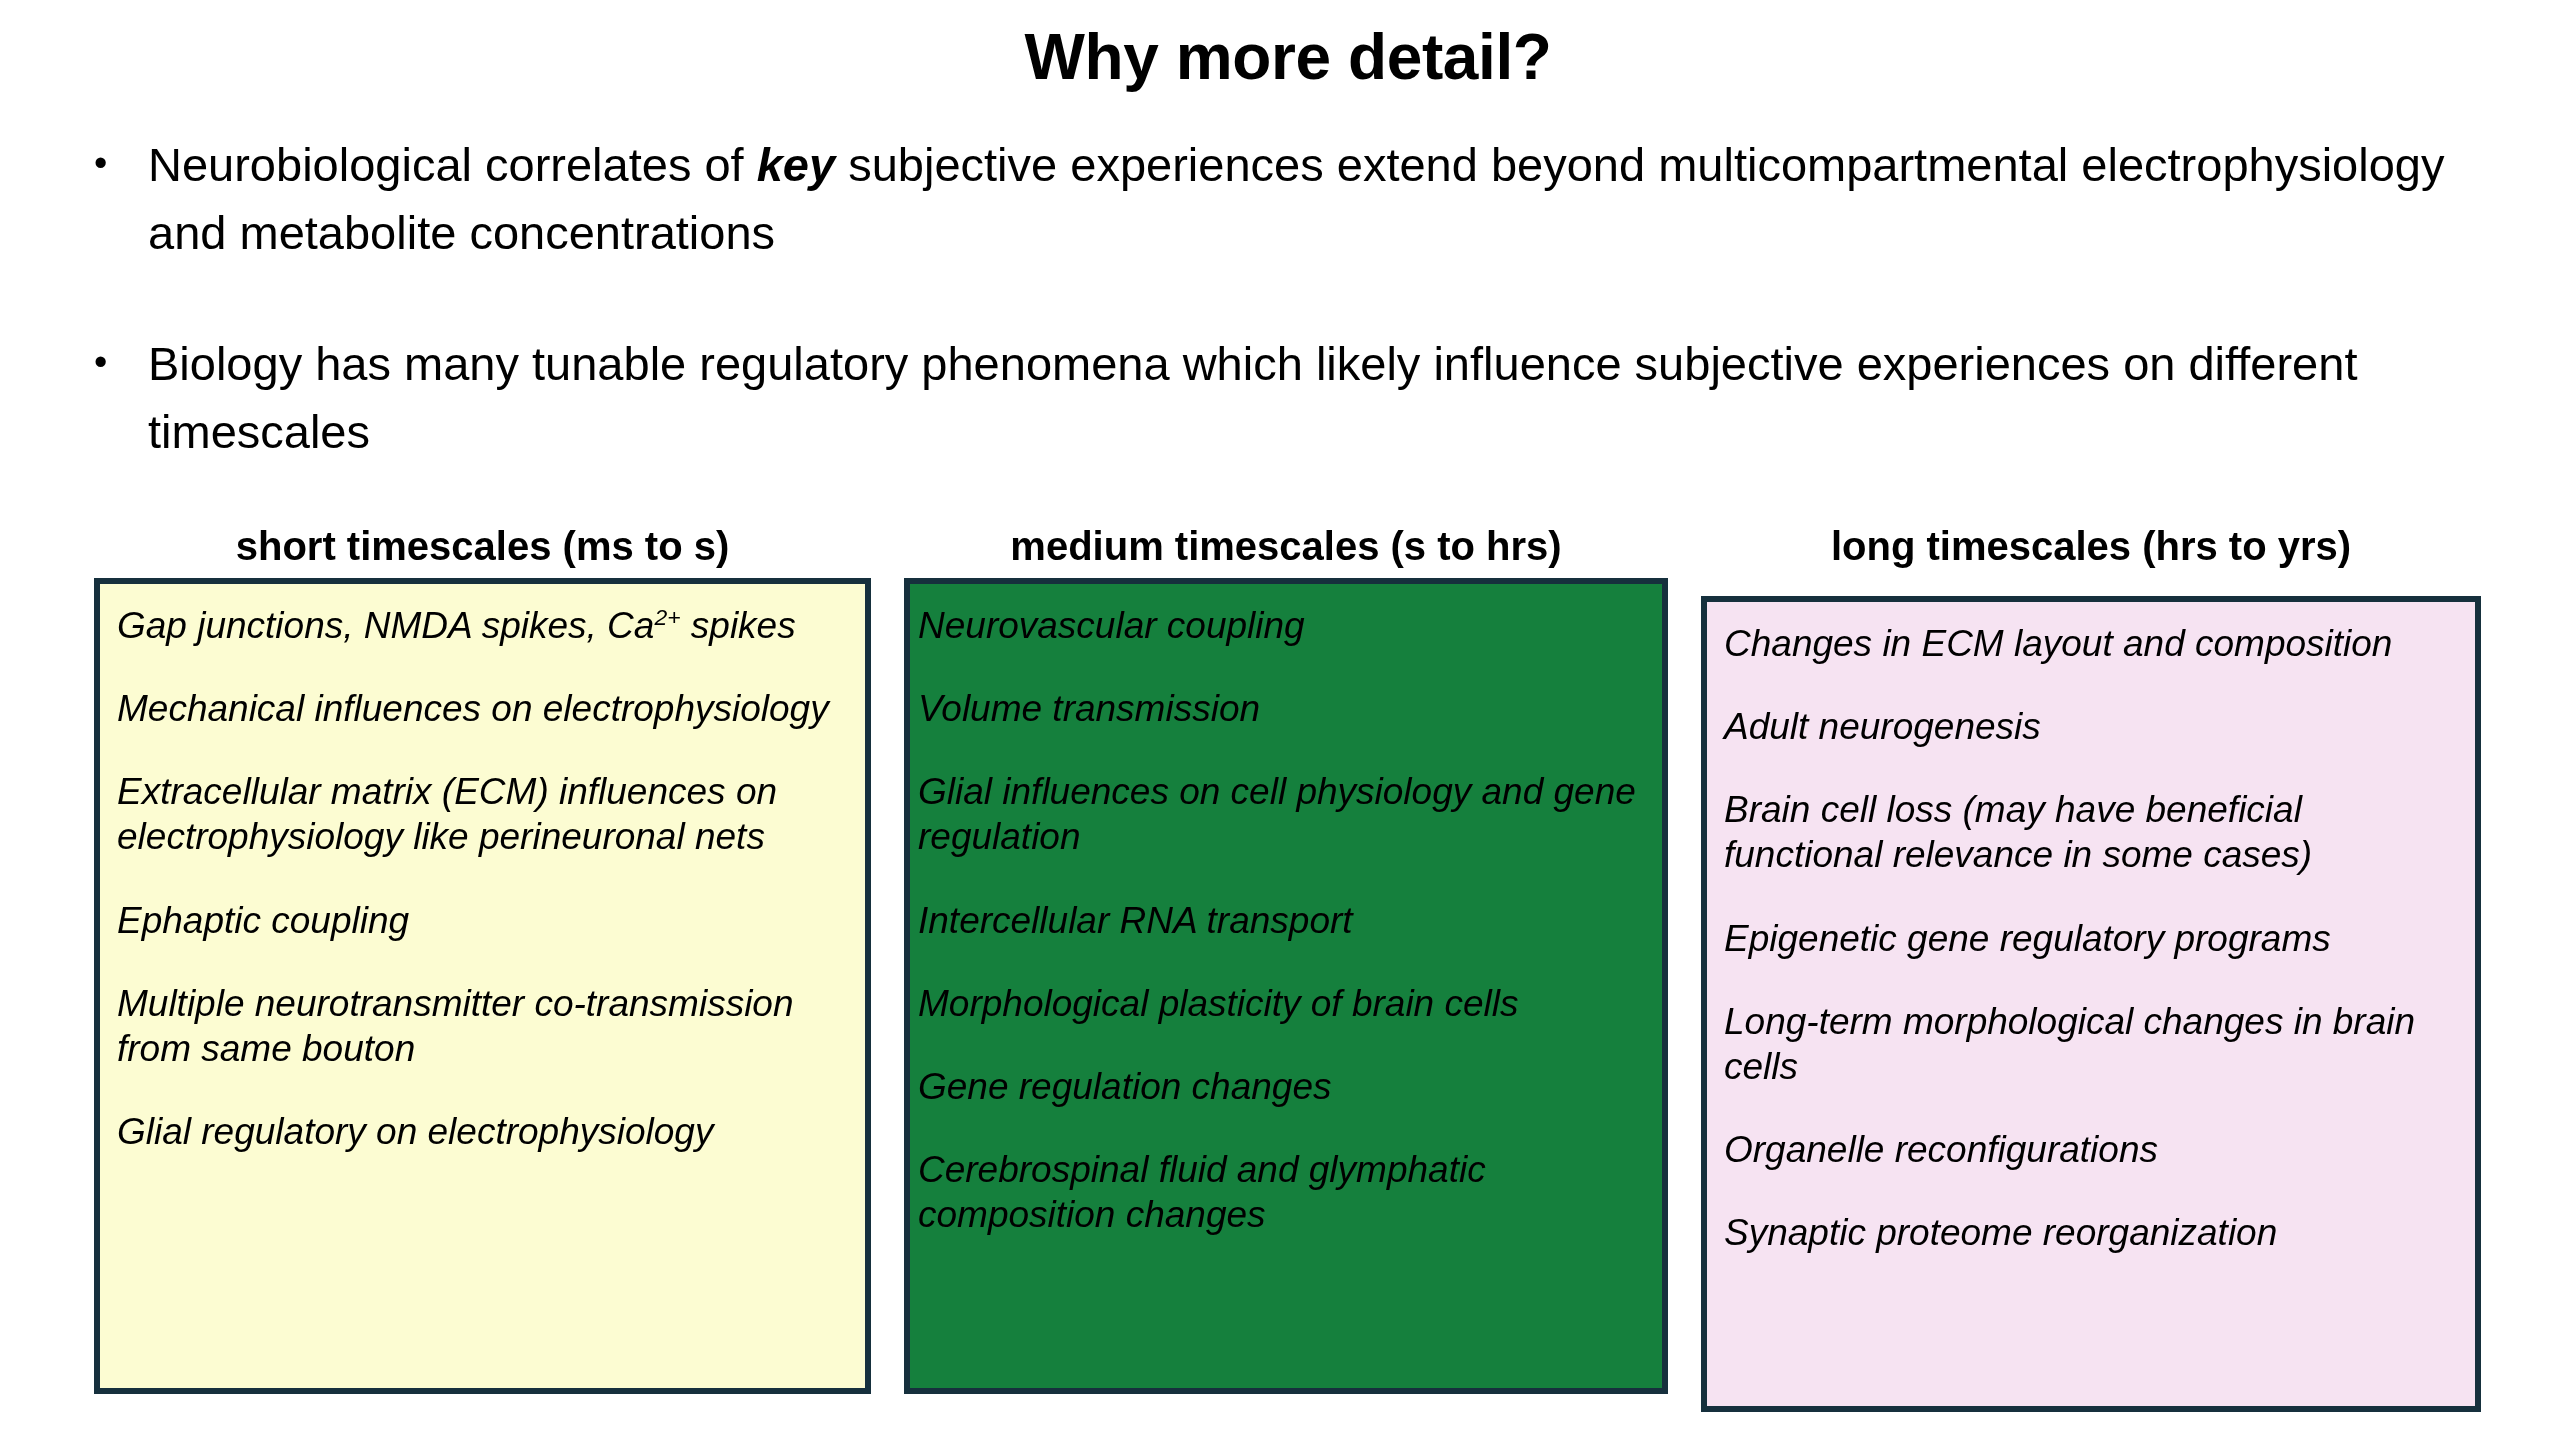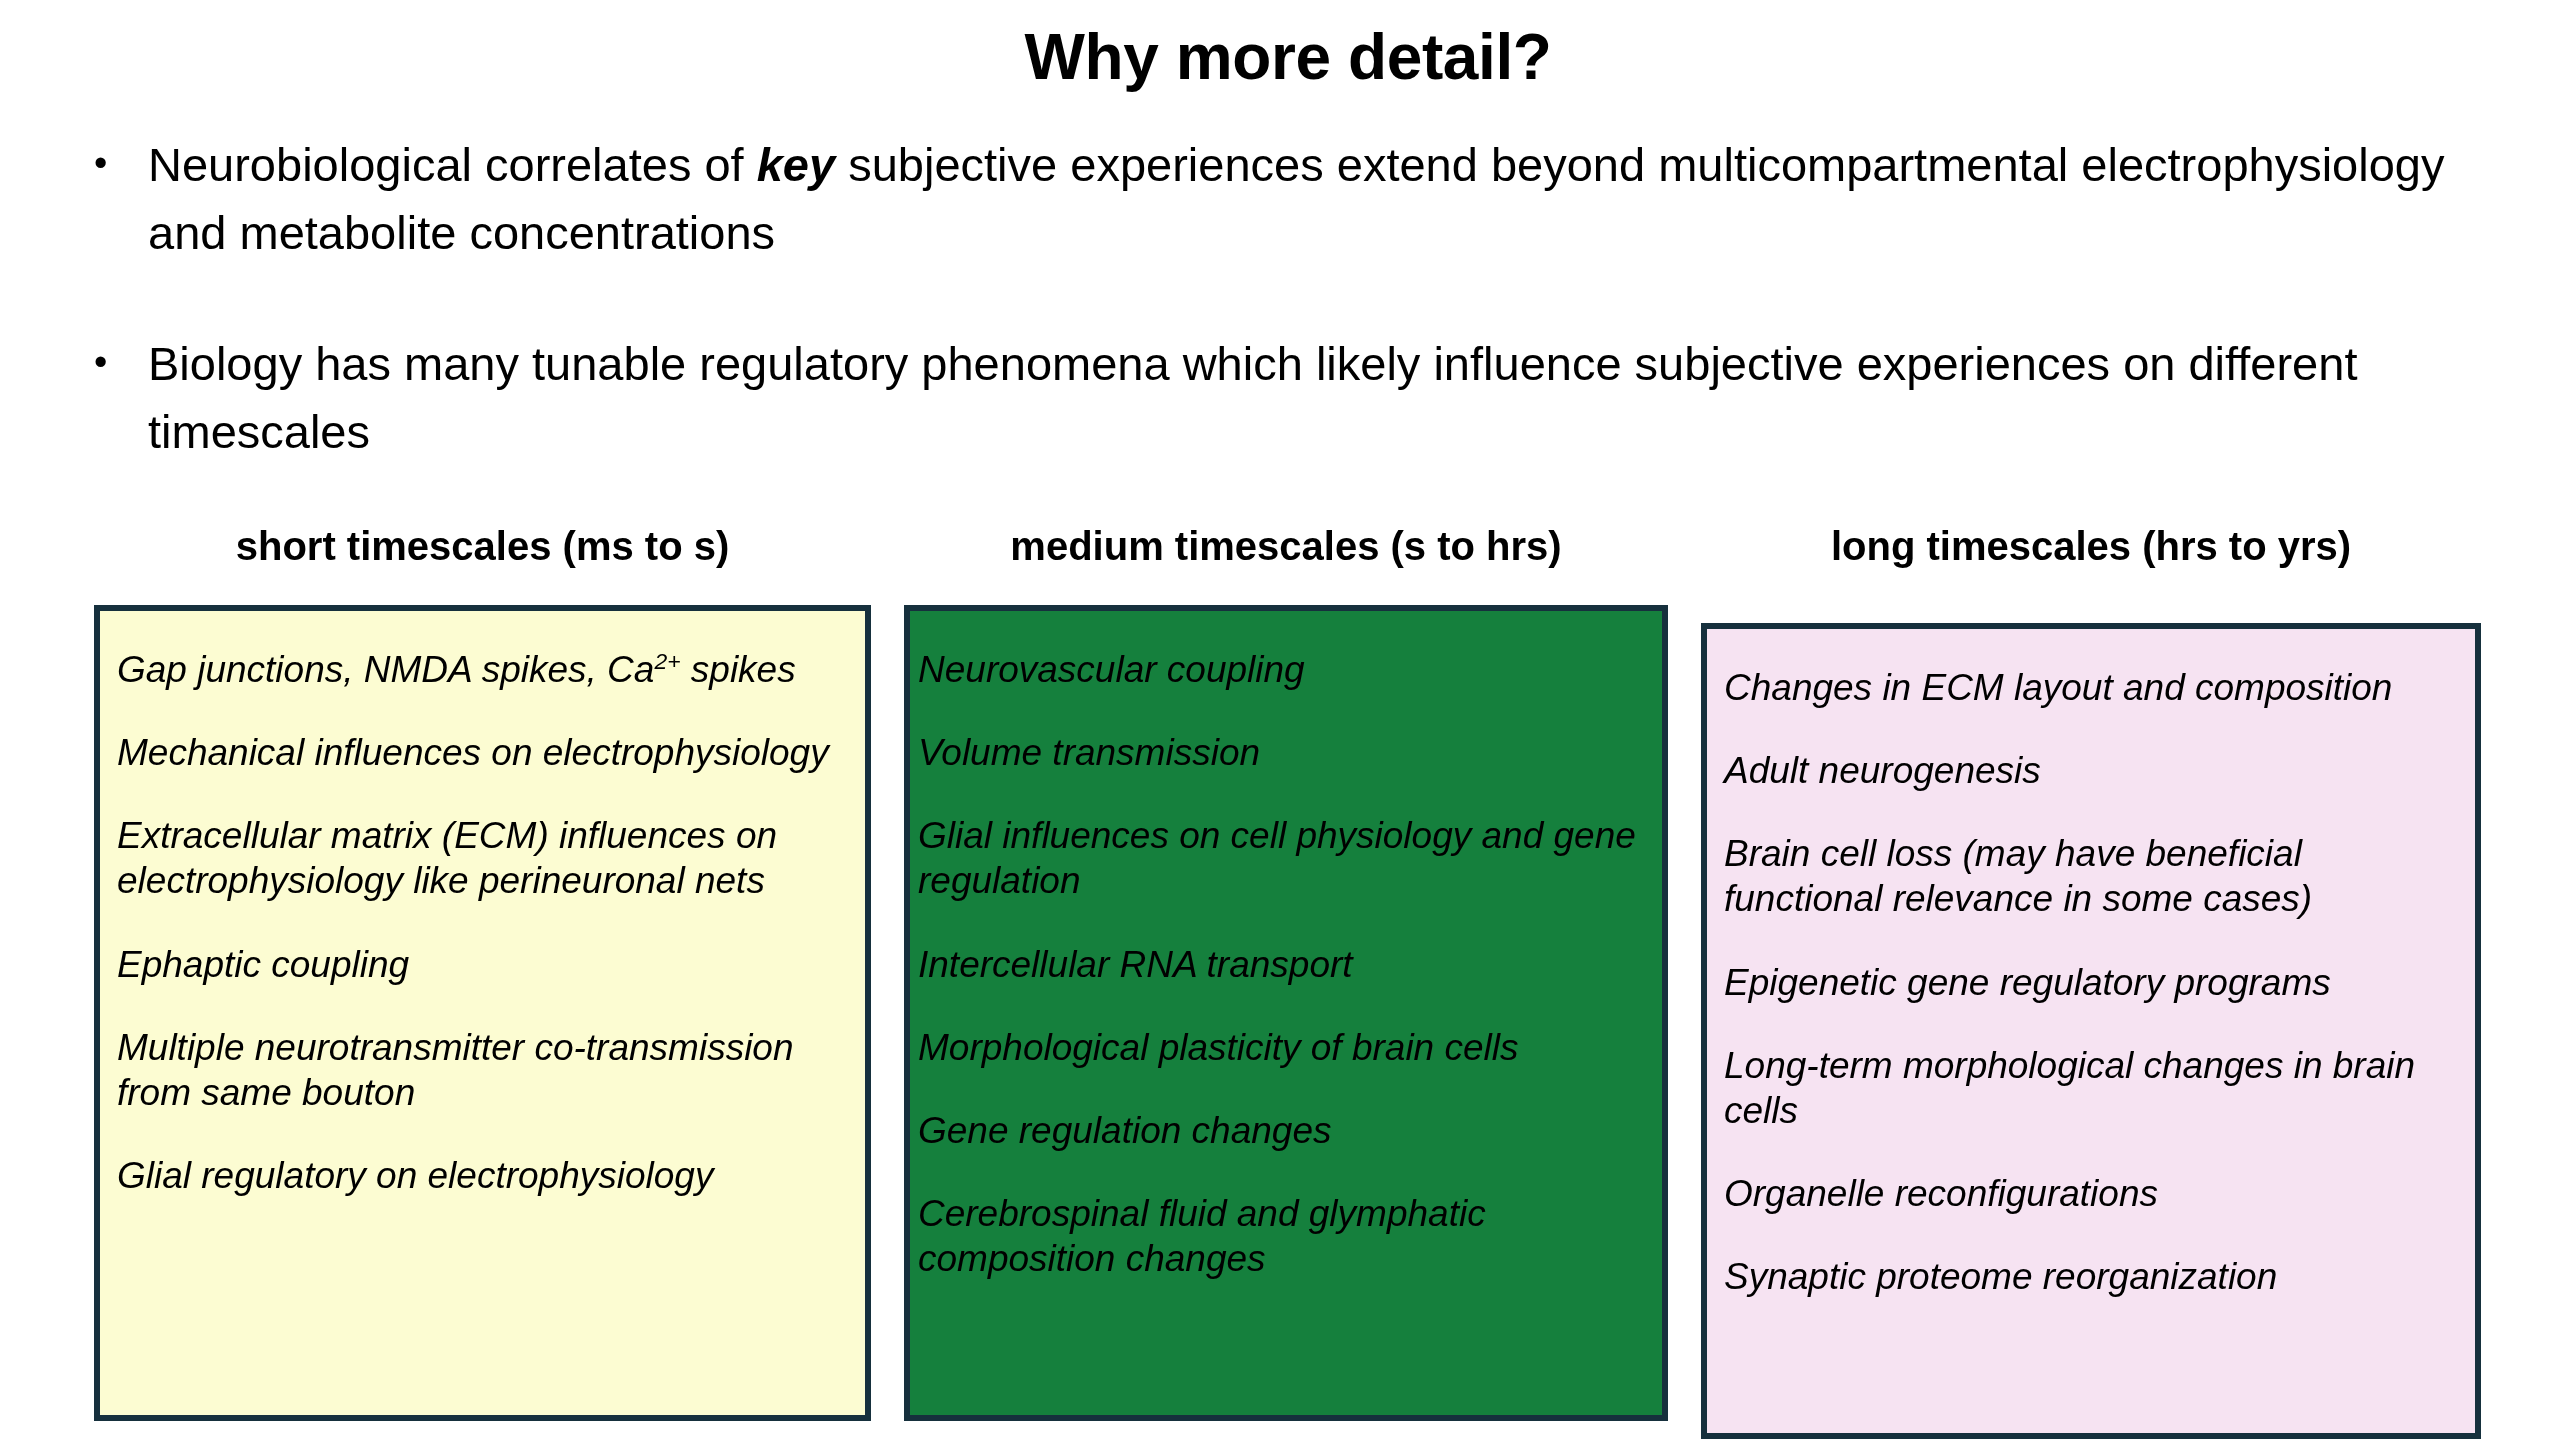--- a/index.html
+++ b/index.html
@@ -86,39 +86,39 @@
     flex-direction: column;
   }
   .col-2 { width: 764px; flex: 0 0 764px; }
   .col-3 { width: 780px; flex: 0 0 780px; gap: 18px; }
 
   .col-header {
     text-align: center;
     font-size: 40px;
     font-weight: bold;
     line-height: 1.2;
-    margin-bottom: 35px;
+    margin-bottom: 8px;
     white-space: nowrap;
   }
 
   .col-box {
     border: 6px solid #16303d;
     box-sizing: border-box;
     height: 816px;
     padding: 19px 15.5px 8.6px 17px;
     font-style: italic;
     font-size: 37px;
     line-height: 1.22;
   }
   .box-yellow { background: #fcfcd2; }
   .box-blue   { background: #15803d; padding-left: 8px; }
   .box-pink   { background: #f6e3f2; }
 
   .item {
-    margin: 17px 0 38px 0;
+    margin: 0 0 38px 0;
   }
   .item:last-child { margin-bottom: 0; }
 
   .item sup {
     font-size: 0.62em;
     vertical-align: super;
     line-height: 0;
   }
 </style>
 </head>

